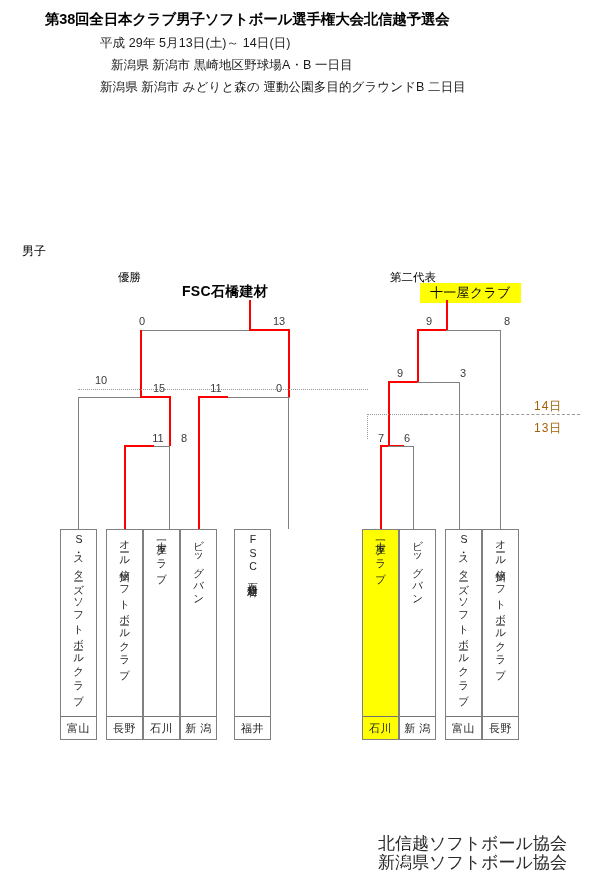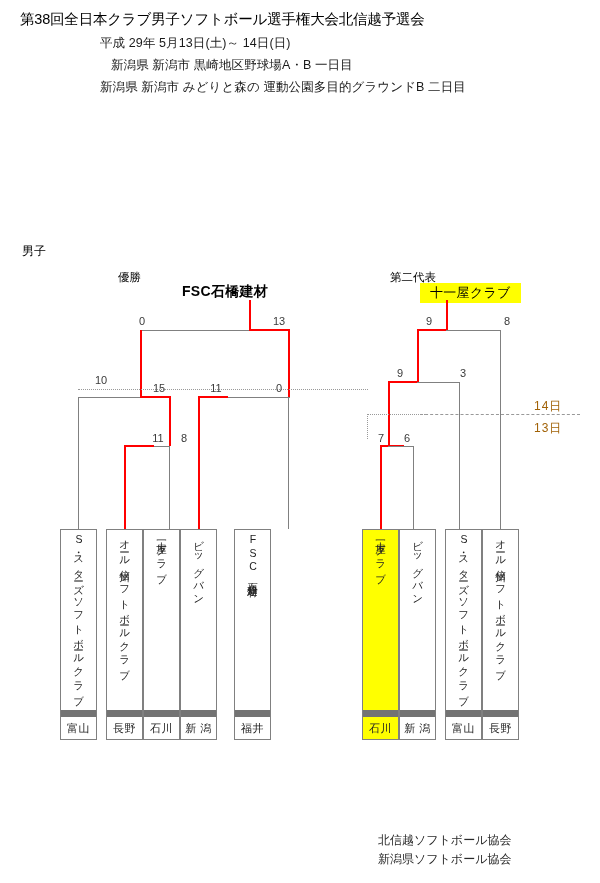--- a/index.html
+++ b/index.html
@@ -10,22 +10,22 @@
     color:#000;
     position:relative;
     overflow:hidden;
     -webkit-font-smoothing:antialiased;
   }
   .stage{position:absolute;left:0;top:0;width:600px;height:883px;}
   .abs{position:absolute;}
 
   
   #doc-title{
-    left:20px; top:10px;
-    font-size:14.5px; font-weight:normal;
+    left:45px; top:10px;
+    font-size:14.5px; font-weight:bold;
     letter-spacing:-0.2px;
     white-space:nowrap;
   }
   .subline{
     left:100px;
     font-size:12.5px;
     white-space:nowrap;
     color:#1a1a1a;
     letter-spacing:0.1px;
   }
@@ -113,32 +113,32 @@
     color:#222;
     display:flex;
     justify-content:flex-start;
     align-items:center;
     padding-top:3px;
     overflow:hidden;
     white-space:nowrap;
   }
   .tpref{
     flex:0 0 22px;
-    border-top:7px solid #737373;
+    border-top:1px solid #737373;
     font-size:11px;
     display:flex;align-items:center;justify-content:center;
     letter-spacing:0.5px;
     color:#222;
     white-space:nowrap;
   }
 
   
   .footline{
     position:absolute;left:378px;
-    font-size:12px;white-space:nowrap;color:#2a2a2a;
+    font-size:17px;white-space:nowrap;color:#2a2a2a;
   }
   #foot-0{top:832px;}
   #foot-1{top:851px;}
 </style>
 </head>
 <body>
 
 <div class="stage">
 
   <div class="abs" id="doc-title">第38回全日本クラブ男子ソフトボール選手権大会北信越予選会</div>

